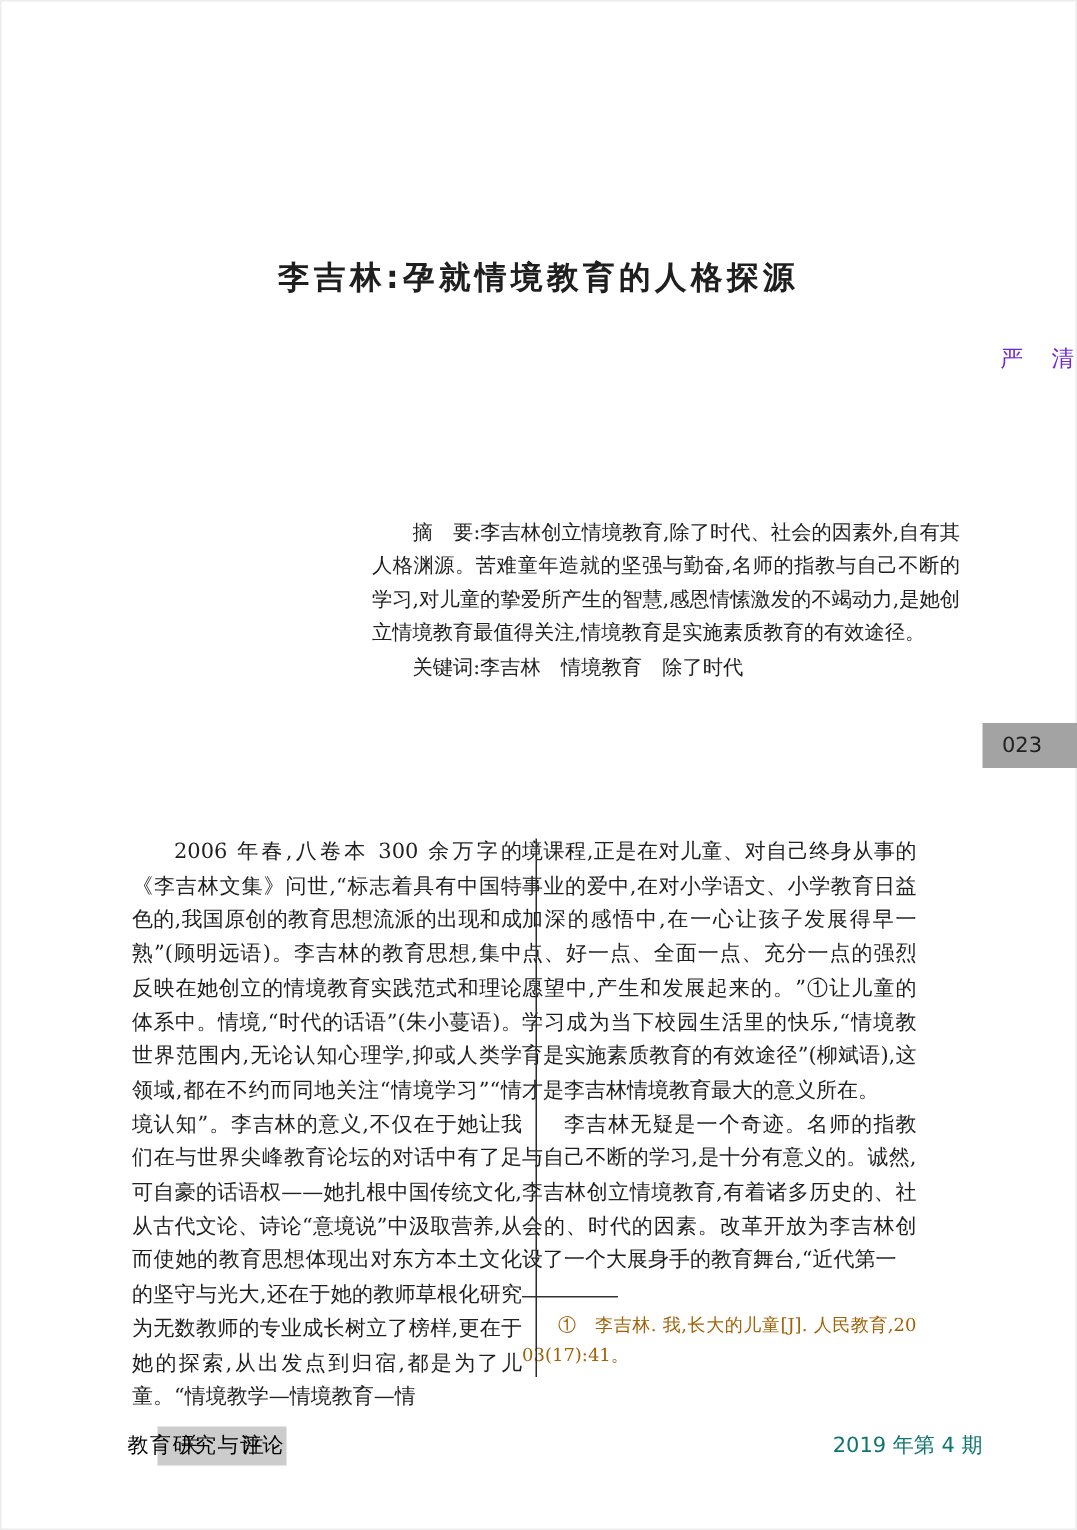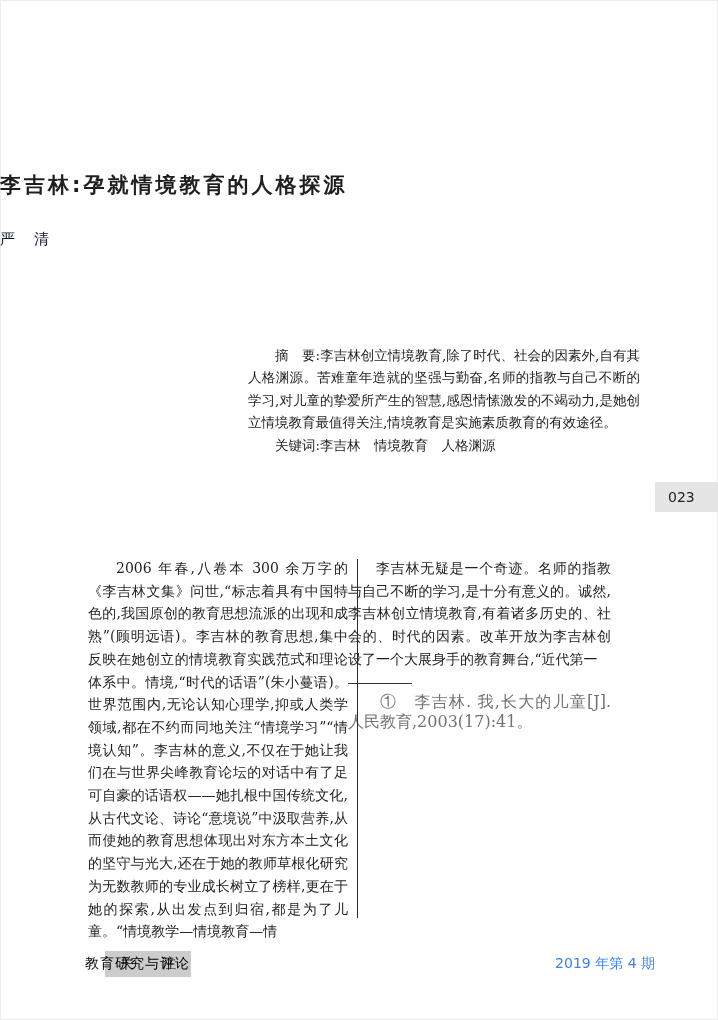--- a/index.html
+++ b/index.html
@@ -7,38 +7,39 @@
     position:relative;
     width:718px;height:1020px;
     background:#ffffff;
     box-shadow: inset 0 0 0 1px #ececec;
     overflow:hidden;
     color:#1f1f1f;
     font-family:"DejaVu Serif", serif;
   }
   .title{
     position:absolute;top:171px;left:0;right:0;margin:0;
+    text-align:center;
     font-family:"DejaVu Sans", sans-serif;
     font-size:21px;font-weight:bold;letter-spacing:3px;
   }
   .author{
     position:absolute;top:230px;left:0;right:0;
-    text-align:left;
-    font-size:15px;letter-spacing:2px;color:#0f172a;
+    text-align:right;
+    font-size:15px;letter-spacing:2px;color:#6d28d9;
   }
   .abstract{
     position:absolute;left:248px;top:344px;width:392px;
     font-size:13.5px;line-height:22.4px;
     text-align:justify;
   }
   .abstract p{margin:0;text-indent:2em;}
   .page-badge{
     position:absolute;right:0;top:482px;
     width:63px;height:30px;
-    background:#e5e5e5;
+    background:#a3a3a3;
     display:flex;align-items:center;
     box-sizing:border-box;padding-left:13px;
     font-family:"DejaVu Sans", sans-serif;
     font-size:14px;color:#222;
   }
   .columns{
     position:absolute;left:88px;top:557px;width:547px;
     display:flex;justify-content:flex-start;
   }
   .col-left{width:260px;}
@@ -51,64 +52,65 @@
   .col-divider{
     position:absolute;left:357px;top:559px;
     width:1px;height:359px;background:#2b2b2b;
   }
   .fn-sep{
     width:64px;height:0;
     border-top:1.5px solid #333;
     margin:12px 0 8px 0;
   }
   .columns p.footnote{
-    font-size:16px;line-height:20px;color:#737373;
+    font-size:12px;line-height:20px;color:#a16207;
   }
   .footer{
     position:absolute;left:85px;top:950px;width:550px;height:27px;
     display:flex;align-items:center;
     font-family:"DejaVu Sans", sans-serif;
     font-size:14px;
     padding-left:20px;
   }
   .footer-badge{
     width:86px;height:26px;
     background:#cccccc;
     display:flex;align-items:center;justify-content:center;
     color:#111;
   }
   .footer-journal{
     position:absolute;left:0;right:0;
     letter-spacing:1px;color:#000000;
   }
-  .footer-issue{margin-left:auto;color:#3b82f6;}
+  .footer-issue{margin-left:auto;color:#0f766e;}
 </style>
 </head>
 <body>
 
 <div class="page">
 
   <h1 class="title">李吉林:孕就情境教育的人格探源</h1>
 
   <div class="author">严　清</div>
 
   <div class="abstract">
     <p><span>摘　要:</span><span>李吉林创立情境教育,除了时代、社会的因素外,自有其人格渊源。苦难童年造就的坚强与勤奋,名师的指教与自己不断的学习,对儿童的挚爱所产生的智慧,感恩情愫激发的不竭动力,是她创立情境教育最值得关注,情境教育是实施素质教育的有效途径。</span></p>
-    <p><span>关键词:</span><span>李吉林　情境教育　人格渊源</span></p>
+    <p><span>关键词:</span><span>李吉林　情境教育　除了时代</span></p>
   </div>
 
   <div class="page-badge">
     <span>023</span>
   </div>
 
   <div class="columns">
     <div class="col-left">
       <p class="indent">2006 年春,八卷本 300 余万字的《李吉林文集》问世,“标志着具有中国特色的,我国原创的教育思想流派的出现和成熟”(顾明远语)。李吉林的教育思想,集中反映在她创立的情境教育实践范式和理论体系中。情境,“时代的话语”(朱小蔓语)。世界范围内,无论认知心理学,抑或人类学领域,都在不约而同地关注“情境学习”“情境认知”。李吉林的意义,不仅在于她让我们在与世界尖峰教育论坛的对话中有了足可自豪的话语权——她扎根中国传统文化,从古代文论、诗论“意境说”中汲取营养,从而使她的教育思想体现出对东方本土文化的坚守与光大,还在于她的教师草根化研究为无数教师的专业成长树立了榜样,更在于她的探索,从出发点到归宿,都是为了儿童。“情境教学—情境教育—情</p>
     </div>
     <div class="col-right">
+      <p>境课程,正是在对儿童、对自己终身从事的事业的爱中,在对小学语文、小学教育日益加深的感悟中,在一心让孩子发展得早一点、好一点、全面一点、充分一点的强烈愿望中,产生和发展起来的。”①让儿童的学习成为当下校园生活里的快乐,“情境教育是实施素质教育的有效途径”(柳斌语),这才是李吉林情境教育最大的意义所在。</p>
       <p class="indent">李吉林无疑是一个奇迹。名师的指教与自己不断的学习,是十分有意义的。诚然,李吉林创立情境教育,有着诸多历史的、社会的、时代的因素。改革开放为李吉林创设了一个大展身手的教育舞台,“近代第一</p>
       <div class="fn-sep"></div>
       <p class="footnote indent">①　李吉林. 我,长大的儿童[J]. 人民教育,2003(17):41。</p>
     </div>
   </div>
 
   <div class="col-divider"></div>
 
   <div class="footer">
     <div class="footer-badge">关　　注</div>

